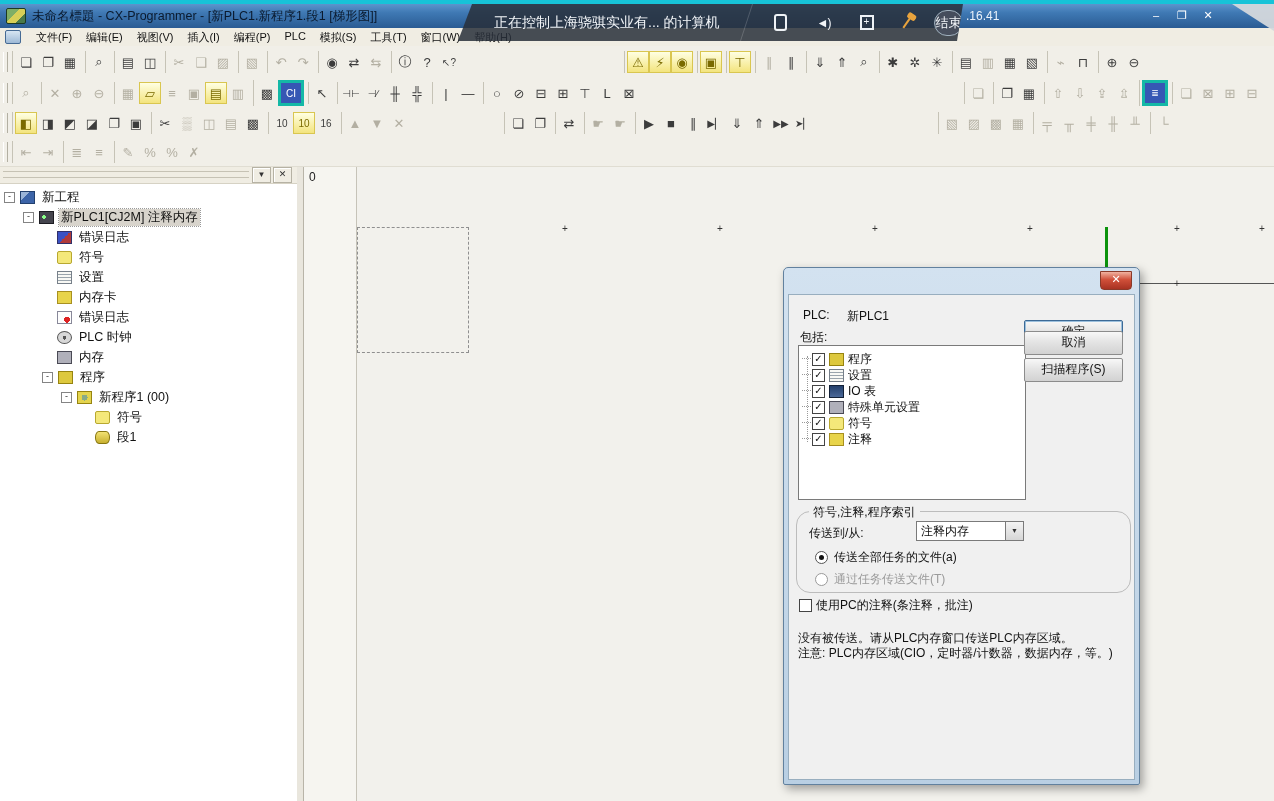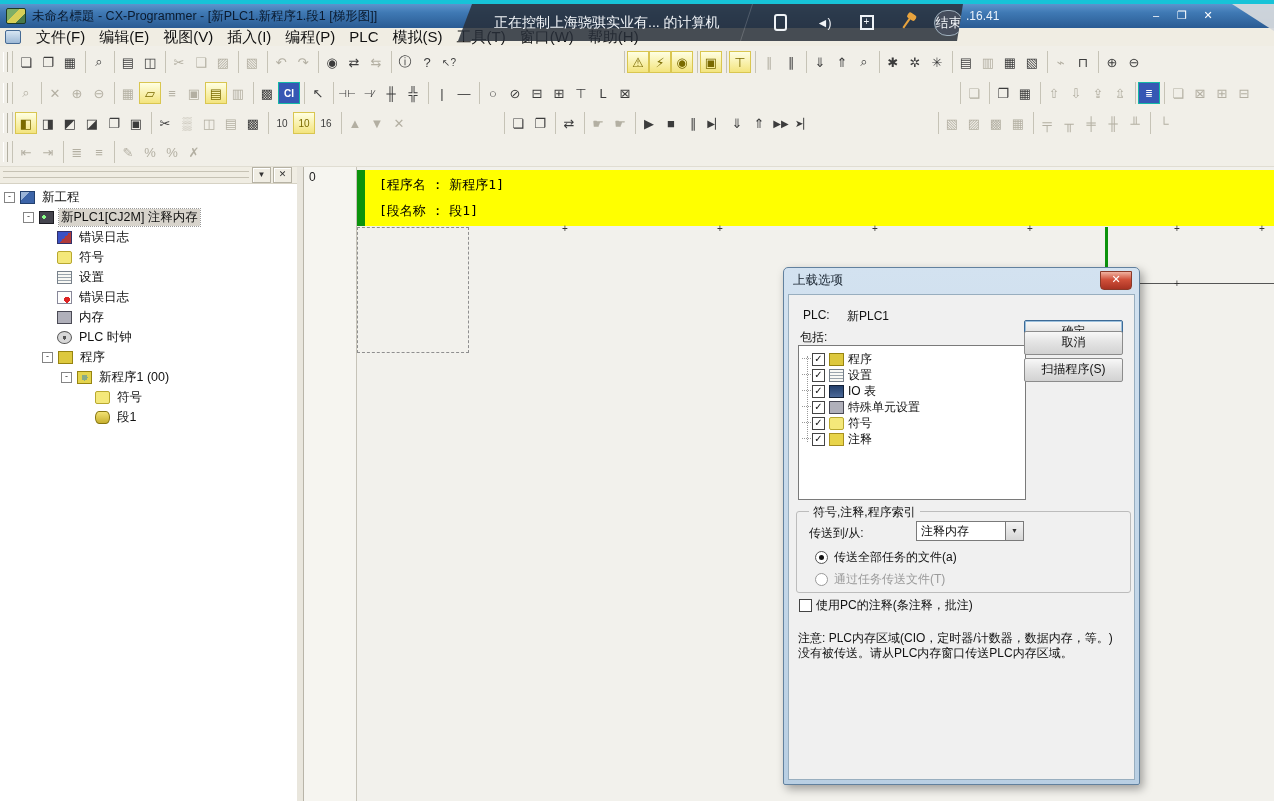--- a/index.html
+++ b/index.html
@@ -30,36 +30,36 @@
            text-align:left;padding-left:1px}
   .ov-pin{margin-left:32px;width:4px;height:13px;background:#e8a33d;transform:rotate(35deg);position:relative}
   .ov-pin::before{content:"";position:absolute;left:-3px;top:-4px;width:9px;height:6px;background:#e8a33d;border-radius:2px}
   .ov-end{margin-left:26px;width:54px;height:24px;border:1px solid #9fb0bd;border-radius:13px;
           background:rgba(72,80,94,.9);text-align:center;line-height:23px;font-size:13px}
   
   .menubar{position:absolute;left:0;top:28px;width:100%;height:18px;background:#f0ede3;
            border-bottom:1px solid #dbd7c9;display:flex;align-items:center;z-index:5}
   .child-icon{width:14px;height:12px;margin:0 8px 0 5px;border:1px solid #456a94;
               background:linear-gradient(#d7e5f2,#9db9d6);border-radius:2px}
-  .menu-item{padding:0 7px;font-size:15px;white-space:nowrap}
+  .menu-item{padding:0 7px;font-size:11px;white-space:nowrap}
   
   .tbrow{position:absolute;left:0;width:100%;background:#f1efe8;border-bottom:1px solid #e0ddd2;
          display:flex;align-items:center;z-index:5}
   .tbrow::before{content:"";width:3px;height:20px;border-left:1px solid #fff;border-right:1px solid #b2afa2;
                  margin:0 2px 0 3px;flex:none}
   #tb-row1{top:46px;height:32px}
   #tb-row2{top:78px;height:30px}
   #tb-row3{top:108px;height:30px}
   #tb-row4{top:138px;height:28px}
   .tb-group{display:flex;align-items:center;padding:0 2px;margin-left:2px;border-left:1px solid #c6c3b6;flex:none}
   .tb-icon{width:20px;height:20px;flex:none;display:flex;align-items:center;justify-content:center;
            font-size:13px;color:#3c3c3c;overflow:hidden;border:1px solid transparent}
   .tb-icon.dis{color:#b3afa2}
   .tb-icon.c-y{color:#7a6a00;background:linear-gradient(#ffffe2,#f3e47e);border:1px solid #d9c650}
-  .tb-icon.c-b{color:#fff;background:#3657b4;font-size:9px;font-weight:bold;border:1px solid #14b8a6}
+  .tb-icon.c-b{color:#fff;background:#3657b4;font-size:9px;font-weight:normal;border:3px solid #14b8a6}
   
   .treepanel{position:absolute;left:0;top:166px;width:297px;bottom:0;background:#fff;
              border-right:1px solid #9a968a;z-index:4}
   .tree-header{position:absolute;left:0;top:0;width:100%;height:17px;background:#f0ede3;
                border-bottom:1px solid #d6d2c4}
   .th-grip{position:absolute;left:3px;right:48px;top:5px;height:5px;
            border-top:1px solid #c6c2b4;border-bottom:1px solid #c6c2b4}
   .th-btn{position:absolute;top:1px;width:17px;height:14px;background:#f0ede3;border:1px solid #b6b2a4;
           font-size:8px;text-align:center;line-height:13px;color:#333;box-shadow:1px 1px 0 #fff inset}
   .th-btn.dd{right:26px}
@@ -121,21 +121,21 @@
   .dlg-list .vline{position:absolute;left:8px;top:10px;height:86px;border-left:1px dotted #9a9a9a}
   .dlg-item{height:16px;display:flex;align-items:center;padding-left:3px}
   .dotline{width:9px;height:1px;border-top:1px dotted #9a9a9a;margin-right:1px;flex:none}
   .cbx{width:11px;height:11px;flex:none;border:1px solid #444;background:#fff;font-size:10px;line-height:10px;
        text-align:center;font-weight:bold;color:#111;margin-right:4px}
   .dlg-item .ti{margin-right:4px}
   .dlg-btn{position:absolute;right:11px;width:97px;height:22px;text-align:center;line-height:20px;
            background:linear-gradient(#f8f8f8,#e4e4e4 45%,#d2d2d2);border:1px solid #8c8c8c;border-radius:2px}
   .dlg-btn.default{border:1px solid #3c6a96;box-shadow:0 0 0 1px #9cc0dd inset}
   #btn-ok{top:25px}#btn-cancel{top:36px}#btn-scan{top:63px}
-  .groupbox{position:absolute;left:7px;top:216px;width:333px;height:80px;border:1px solid #bcbcbc;border-radius:3px}
+  .groupbox{position:absolute;left:7px;top:216px;width:333px;height:80px;border:1px solid #bcbcbc;border-radius:14px}
   .groupbox-label{position:absolute;left:12px;top:-8px;background:#f0f0f0;padding:0 4px}
   .transfer-label{position:absolute;left:12px;top:13px}
   .combo{position:absolute;left:119px;top:9px;width:108px;height:20px;display:flex;background:#fff;
          border:1px solid #7a7a7a;box-sizing:border-box}
   .combo-text{flex:1;line-height:18px;padding-left:4px;overflow:hidden;white-space:nowrap}
   .combo-btn{width:17px;background:linear-gradient(#f4f4f4,#d6d6d6);border-left:1px solid #7a7a7a;
              font-size:7px;text-align:center;line-height:18px;color:#333}
   .radio-row{position:absolute;left:18px;display:flex;align-items:center}
   .radio-row.r1{top:37px}.radio-row.r2{top:59px}
   .rad{width:11px;height:11px;border-radius:50%;border:1px solid #555;background:#fff;margin-right:6px;
@@ -438,32 +438,37 @@
         <span class="ti ti-symbol"></span>
         <span class="tree-label">符号</span>
       </div>
       <div class="tree-row" style="padding-left: 42px;">
         <span class="exp-space"></span>
         <span class="ti ti-settings"></span>
         <span class="tree-label">设置</span>
       </div>
       <div class="tree-row" style="padding-left: 42px;">
         <span class="exp-space"></span>
+        <span class="ti ti-memcard"></span>
+        <span class="tree-label">内存卡</span>
+      </div>
+      <div class="tree-row" style="padding-left: 42px;">
+        <span class="exp-space"></span>
         <span class="ti ti-errlog"></span>
         <span class="tree-label">错误日志</span>
       </div>
       <div class="tree-row" style="padding-left: 42px;">
         <span class="exp-space"></span>
+        <span class="ti ti-clock"></span>
+        <span class="tree-label">PLC 时钟</span>
+      </div>
+      <div class="tree-row" style="padding-left: 42px;">
+        <span class="exp-space"></span>
         <span class="ti ti-memory"></span>
         <span class="tree-label">内存</span>
-      </div>
-      <div class="tree-row" style="padding-left: 42px;">
-        <span class="exp-space"></span>
-        <span class="ti ti-clock"></span>
-        <span class="tree-label">PLC 时钟</span>
       </div>
       <div class="tree-row" style="padding-left: 42px;">
         <span class="expander">-</span>
         <span class="ti ti-program"></span>
         <span class="tree-label">程序</span>
       </div>
       <div class="tree-row" style="padding-left: 61px;">
         <span class="expander">-</span>
         <span class="ti ti-program-item"></span>
         <span class="tree-label">新程序1 (00)</span>
@@ -478,39 +483,34 @@
         <span class="ti ti-section"></span>
         <span class="tree-label">段1</span>
       </div>
     </div>
 </div>
 <div class="splitter"></div>
 
 <div id="ladder">
   <div class="ladder-margin">
     <span class="rung-number">0</span>
-  </div>
-  <div class="banner">
-    <span class="banner-line l1">[程序名 : 新程序1]</span>
-    <span class="banner-line l2">[段名称 : 段1]</span>
   </div>
   <div class="sel-cell"></div>
   <div class="busbar"></div>
   <div class="hline"></div>
 <span class="plus" style="left: 262px; top: 62px;">+</span>
     <span class="plus" style="left: 417px; top: 62px;">+</span>
     <span class="plus" style="left: 572px; top: 62px;">+</span>
     <span class="plus" style="left: 727px; top: 62px;">+</span>
     <span class="plus" style="left: 874px; top: 62px;">+</span>
     <span class="plus" style="left: 959px; top: 62px;">+</span>
     <span class="plus" style="left: 874px; top: 117px;">+</span>
   </div>
 
 <div class="dlg">
-  <div class="dlg-title">上载选项</div>
   <div class="dlg-close">✕</div>
   <div class="dlg-body">
     <span class="dlg-plc">PLC:</span>
     <span class="dlg-plc-val">新PLC1</span>
     <span class="dlg-include">包括:</span>
     <div class="dlg-list" id="dlg-items">
       <div class="vline"></div>
     <div class="dlg-item">
           <span class="dotline"></span>
           <span class="cbx">✓</span>
@@ -565,19 +565,19 @@
       <div class="radio-row r2 disabled">
         <span class="rad off"></span>
         <span>通过任务传送文件(T)</span>
       </div>
     </div>
     <div class="pc-comment">
       <span class="cbx"></span>
       <span>使用PC的注释(条注释，批注)</span>
     </div>
     <div class="note">
+      <div>没有被传送。请从PLC内存窗口传送PLC内存区域。</div>
       <div>注意: PLC内存区域(CIO，定时器/计数器，数据内存，等。)</div>
-      <div>没有被传送。请从PLC内存窗口传送PLC内存区域。</div>
     </div>
   </div>
 </div>
 
 <div class="edge-strip"></div>
 
 </body></html>

